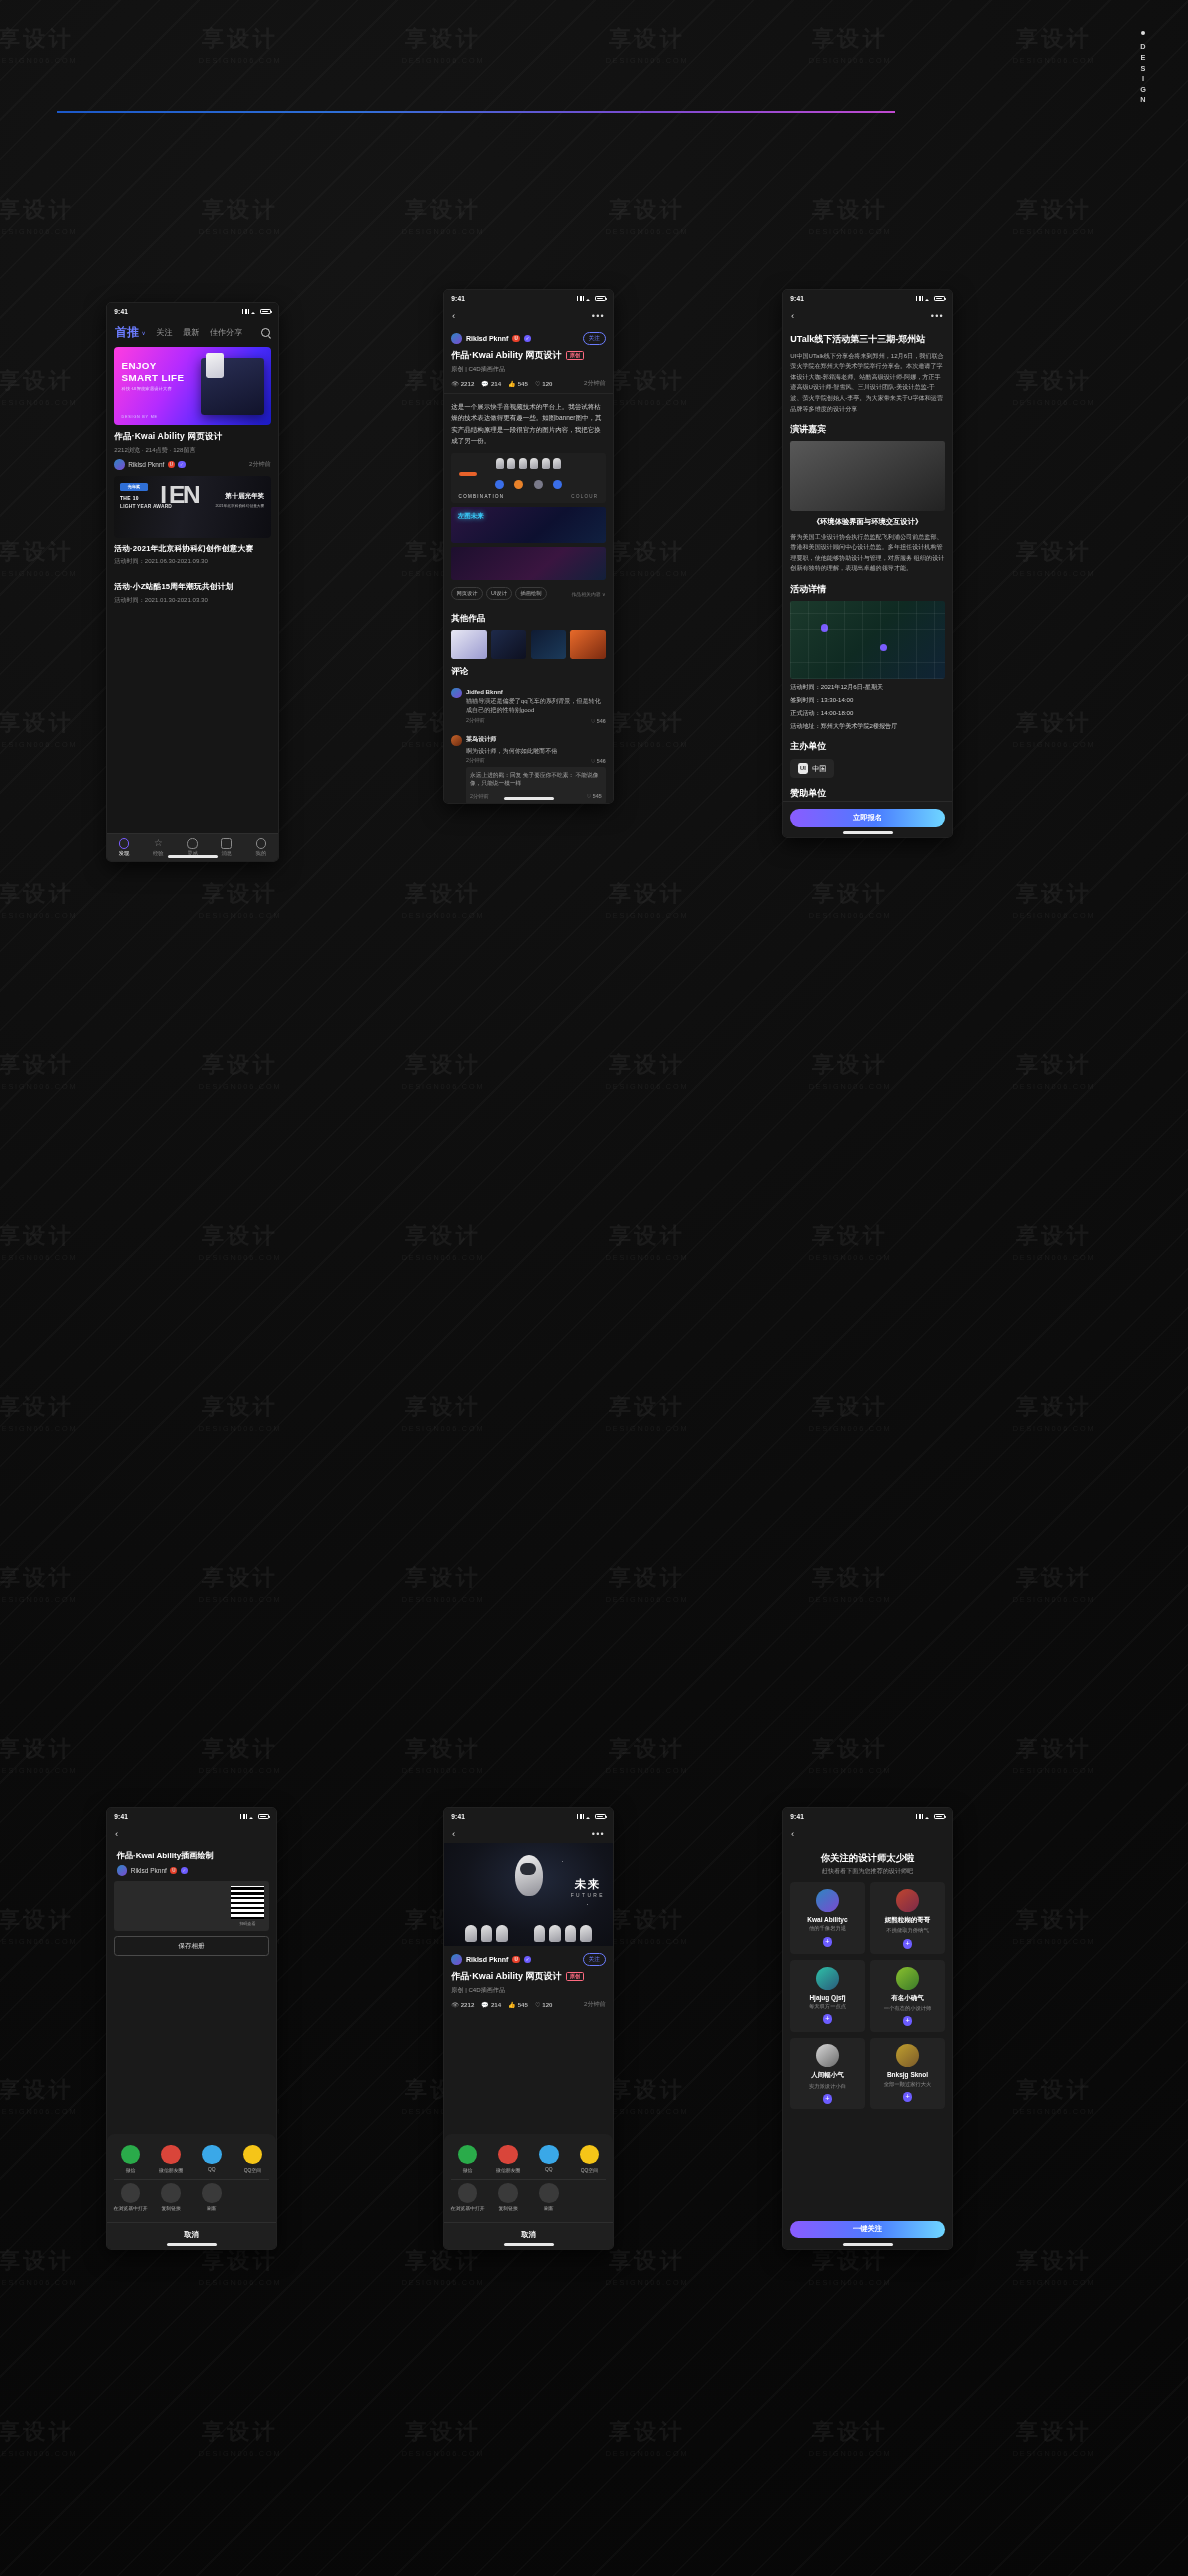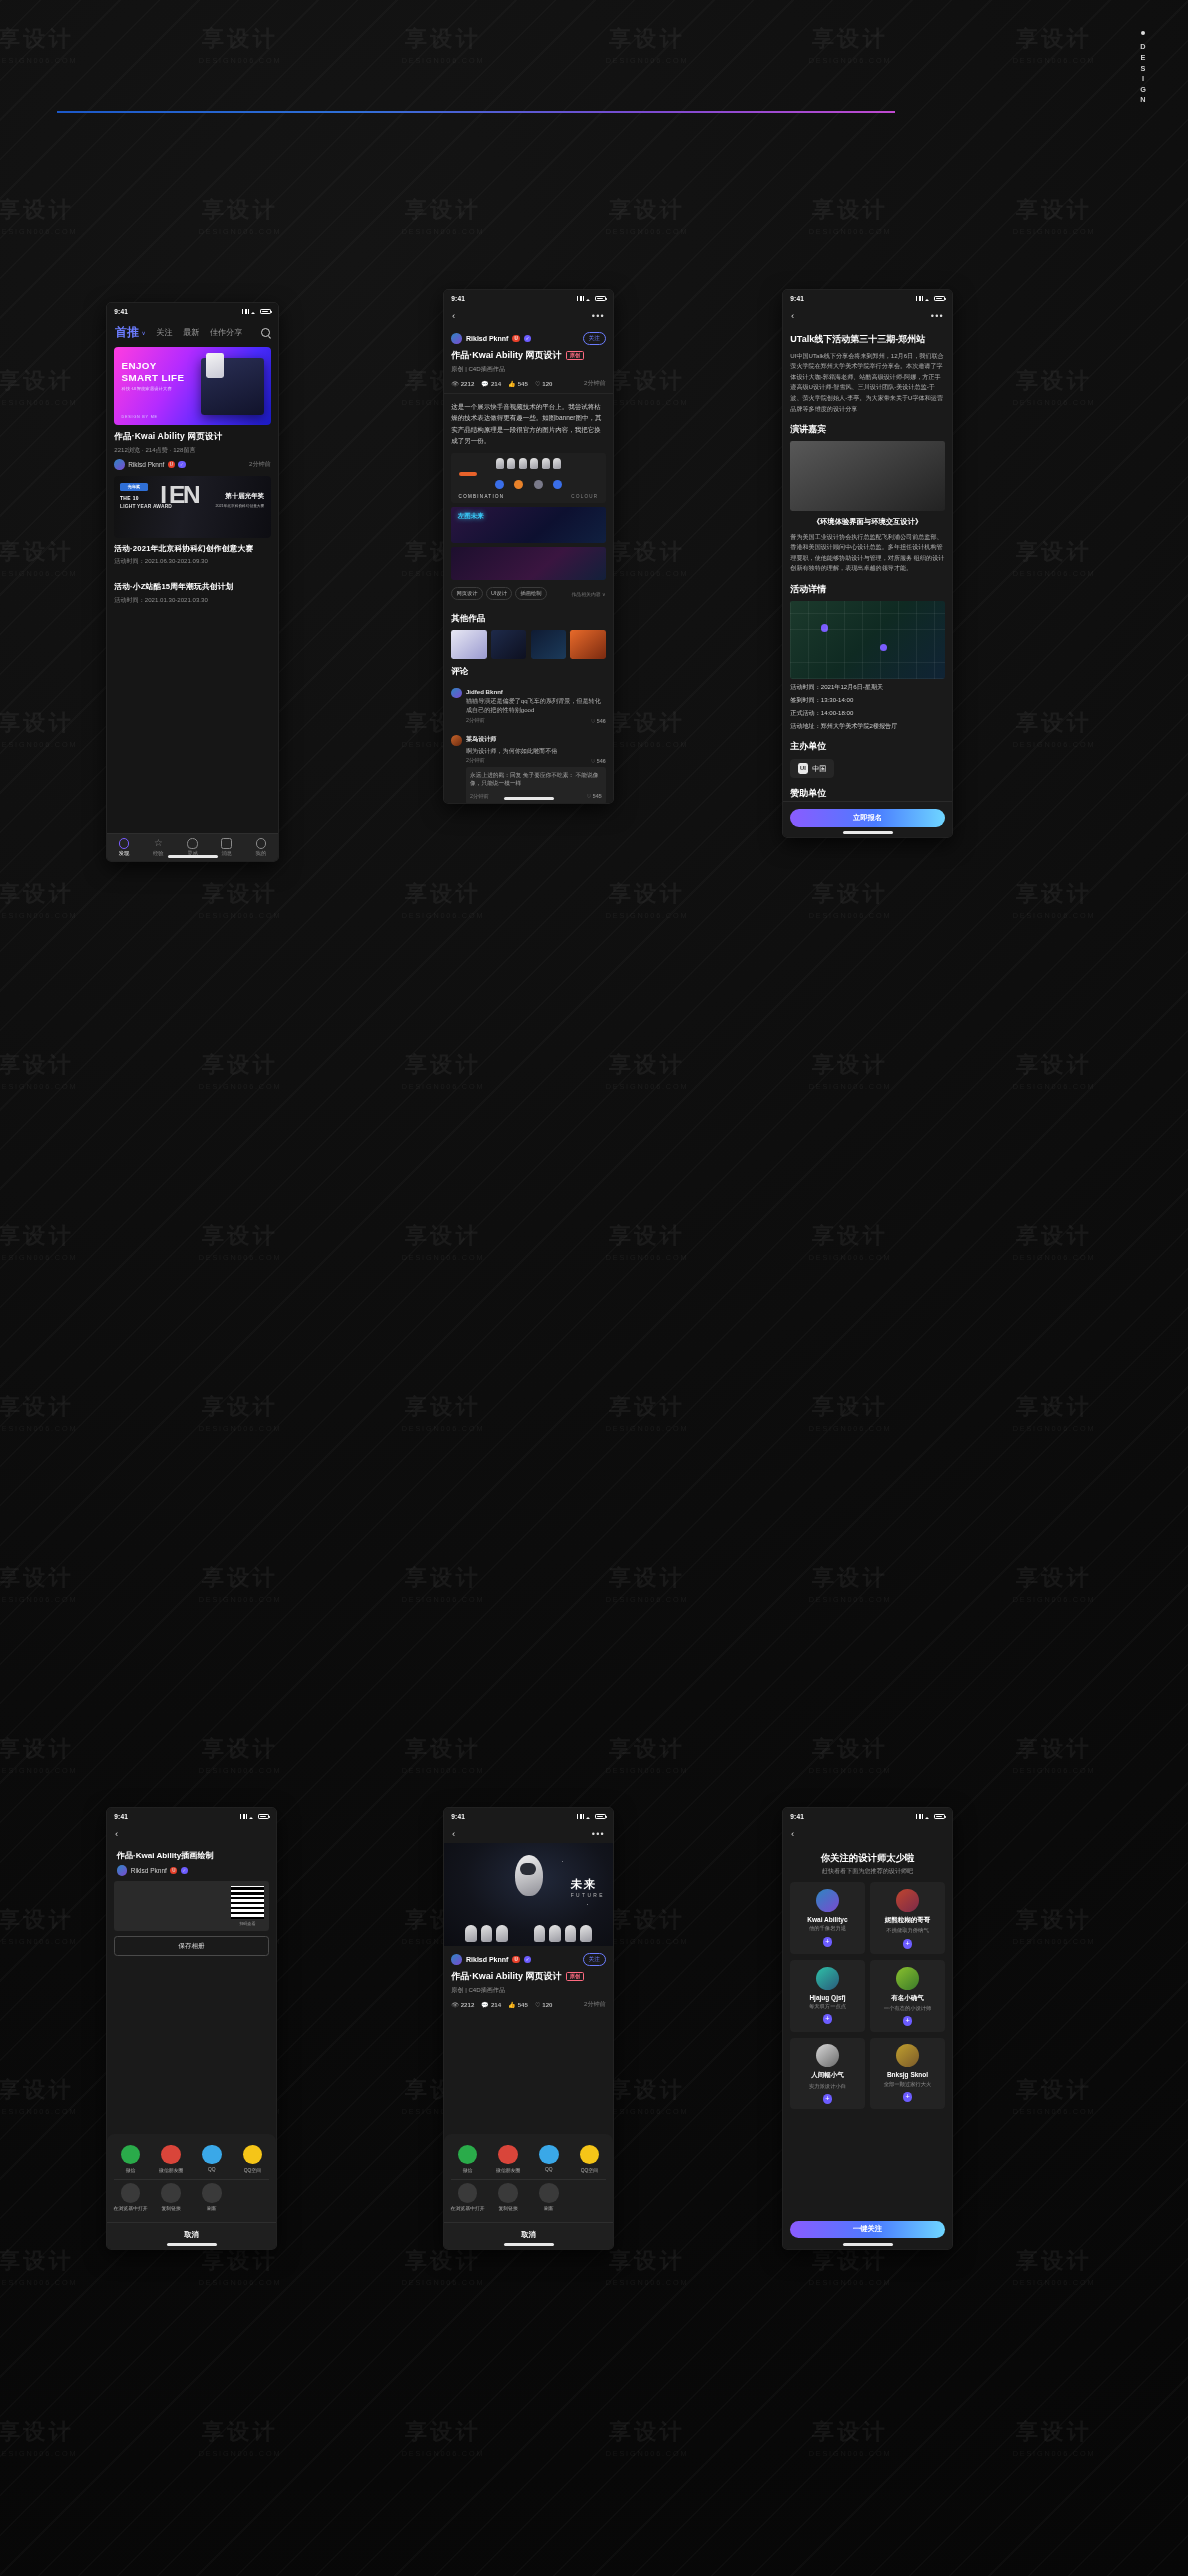--- a/index.html
+++ b/index.html
@@ -77,21 +77,21 @@
   
   .dethead { display:flex; align-items:center; padding:4.1px 8.1px; font-size:9.8px; color:#ddd;}
   .dethead .dots { margin-left:auto; letter-spacing:1.2px; font-size:9px;}
   .hero { position:relative; height:106px; background:radial-gradient(ellipse at 55% 35%,#21283a 0%,#12141c 55%,#0b0c11 100%); overflow:hidden;}
   .stars { position:absolute; inset:0; background-image:
       radial-gradient(0.8px 0.8px at 20% 30%, rgba(255,255,255,.55) 50%, transparent 51%),
       radial-gradient(0.8px 0.8px at 70% 18%, rgba(255,255,255,.4) 50%, transparent 51%),
       radial-gradient(0.8px 0.8px at 40% 70%, rgba(255,255,255,.35) 50%, transparent 51%),
       radial-gradient(0.8px 0.8px at 85% 60%, rgba(255,255,255,.45) 50%, transparent 51%),
       radial-gradient(0.8px 0.8px at 10% 80%, rgba(255,255,255,.3) 50%, transparent 51%);}
-  .futu { position:absolute; right:8.1px; top:34px; text-align:left;}
+  .futu { position:absolute; right:8.1px; top:34px; text-align:center;}
   .futu .cn{font-size:11.4px;font-weight:700;letter-spacing:1.6px;}
   .futu .en{font-size:4.9px;letter-spacing:2.4px;color:#bdbdbd;margin-top:0.8px;}
   .astro { position:absolute; left:50%; top:11.4px; transform:translateX(-50%);
      width:28px;height:41px;border-radius:50% 50% 46% 46%;
      background:linear-gradient(160deg,#f2f2f2,#b9b9bd 60%,#8e8e96);}
   .astro:after{content:"";position:absolute;left:5.7px;top:8.1px;width:16.3px;height:12.2px;border-radius:7.3px;background:#2a2d36;}
   .figrow { position:absolute; left:0; right:0; bottom:4.9px; display:flex; justify-content:center; gap:4.1px;}
   .fig { width:11.4px;height:16.3px;border-radius:5.7px 5.7px 2.4px 2.4px;background:linear-gradient(160deg,#e6e6e6,#9a9aa2);}
 
   .authrow { display:flex; align-items:center; gap:4.1px; padding:6.5px 7.3px 0;}

